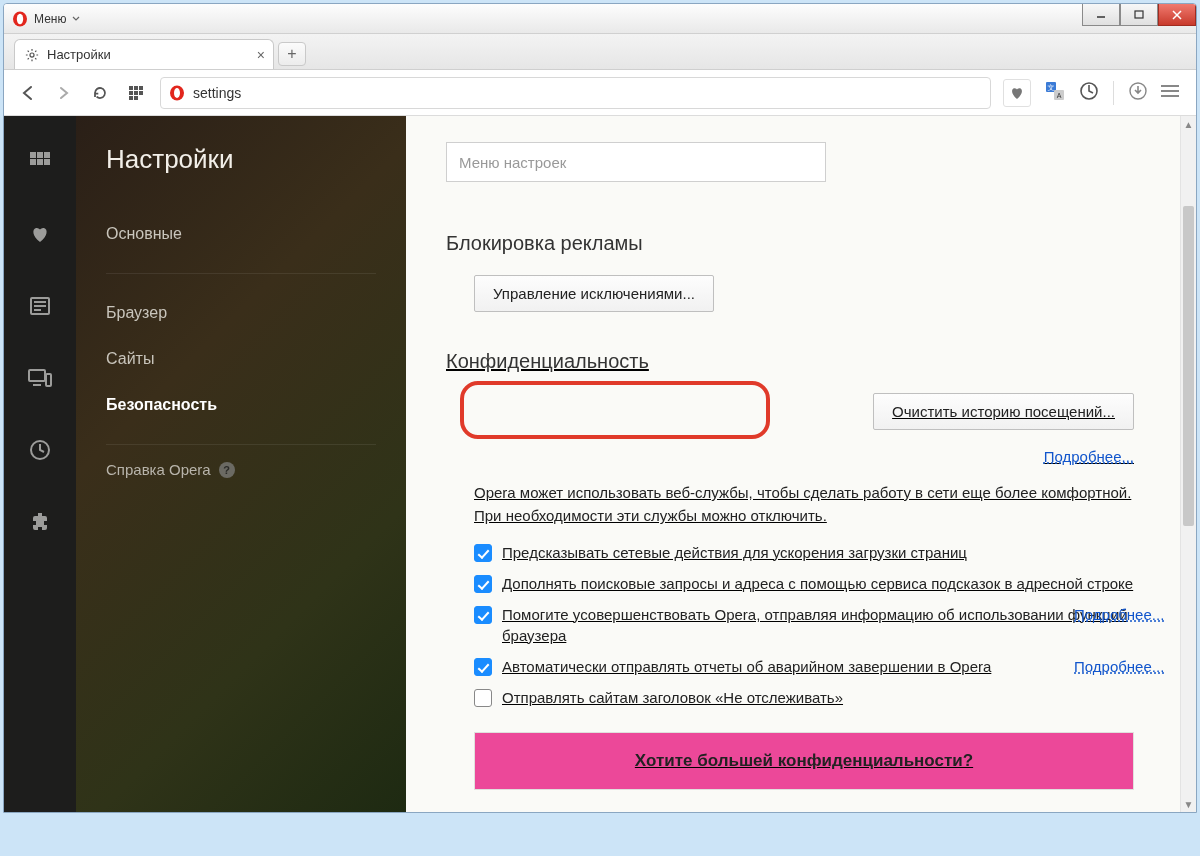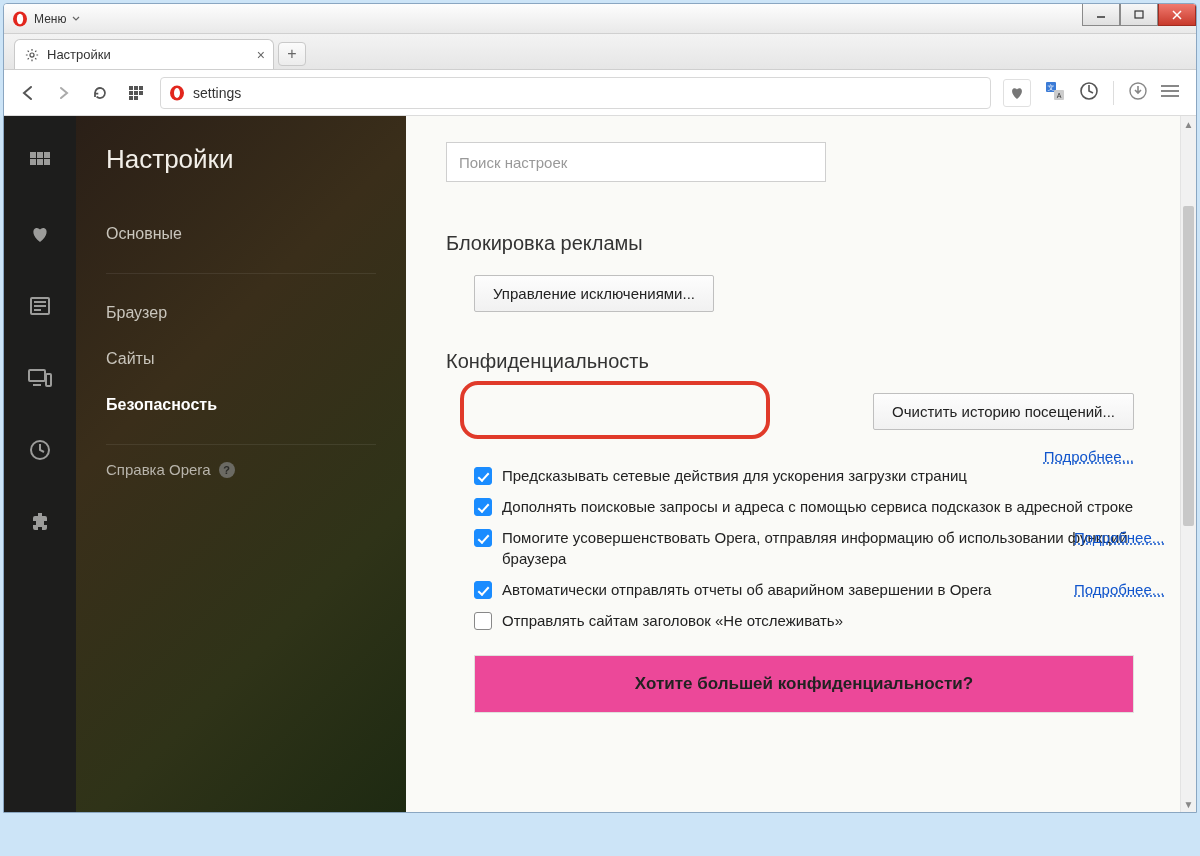--- a/index.html
+++ b/index.html
@@ -237,37 +237,38 @@
       <div class="side-sep"></div>
       <div class="side-help">
         <span>Справка Opera</span>
         <span class="help-q">?</span>
       </div>
     </div>
 
     <div class="main">
       <div class="main-inner">
         <div class="search-box">
-          <span style="color:#999;">Поиск настроек</span>
+          <span style="color:#999;">Меню настроек</span>
         </div>
 
         <div class="section">
           <div class="sect-h">Блокировка рекламы</div>
           <div class="indent" style="margin-top:8px;">
             <span class="btn">Управление исключениями...</span>
           </div>
         </div>
 
-        <div class="section" style="position:relative;">
+        <div class="section" style="position:relative;text-decoration:underline;">
           <div class="sect-h">Конфиденциальность</div>
           <div class="indent" style="display:flex; align-items:flex-end; gap:18px; position:relative;flex-direction:column;">
             <span class="btn">Очистить историю посещений...</span>
             <span class="link">Подробнее...</span>
             <div class="highlight-ring" style="left:-14px; top:-12px; width:310px; height:58px;"></div>
           </div>
+          <div class="desc">Opera может использовать веб-службы, чтобы сделать работу в сети еще более комфортной. При необходимости эти службы можно отключить.</div>
 
           <div class="row indent">
             <div class="chk checked"></div>
             <div class="row-text">Предсказывать сетевые действия для ускорения загрузки страниц</div>
           </div>
           <div class="row indent">
             <div class="chk checked"></div>
             <div class="row-text">Дополнять поисковые запросы и адреса с помощью сервиса подсказок в адресной строке</div>
           </div>
           <div class="row indent row-link-right">

